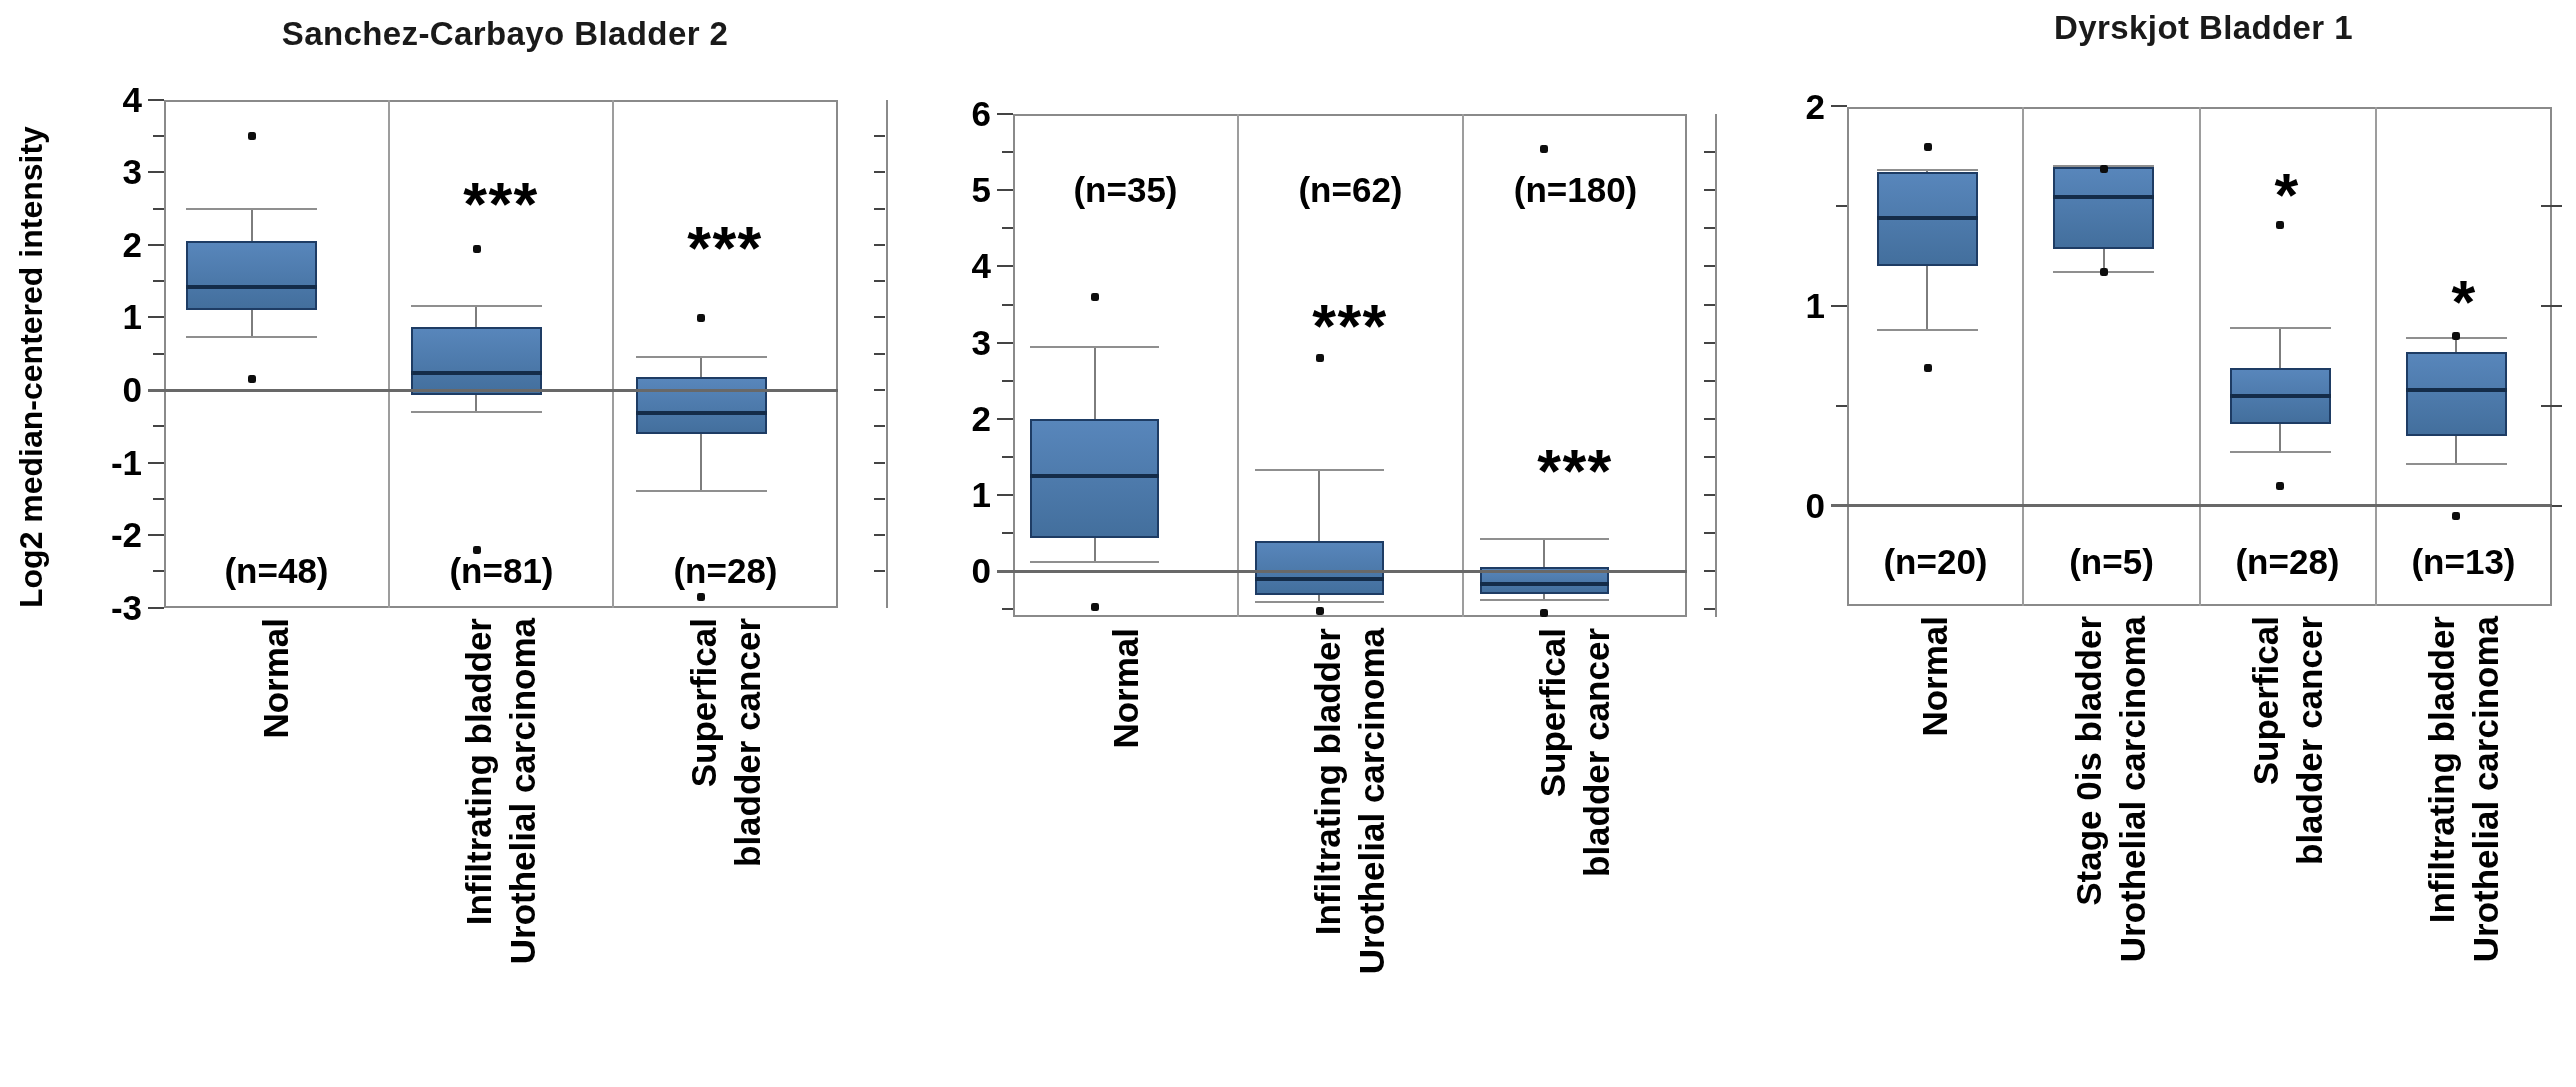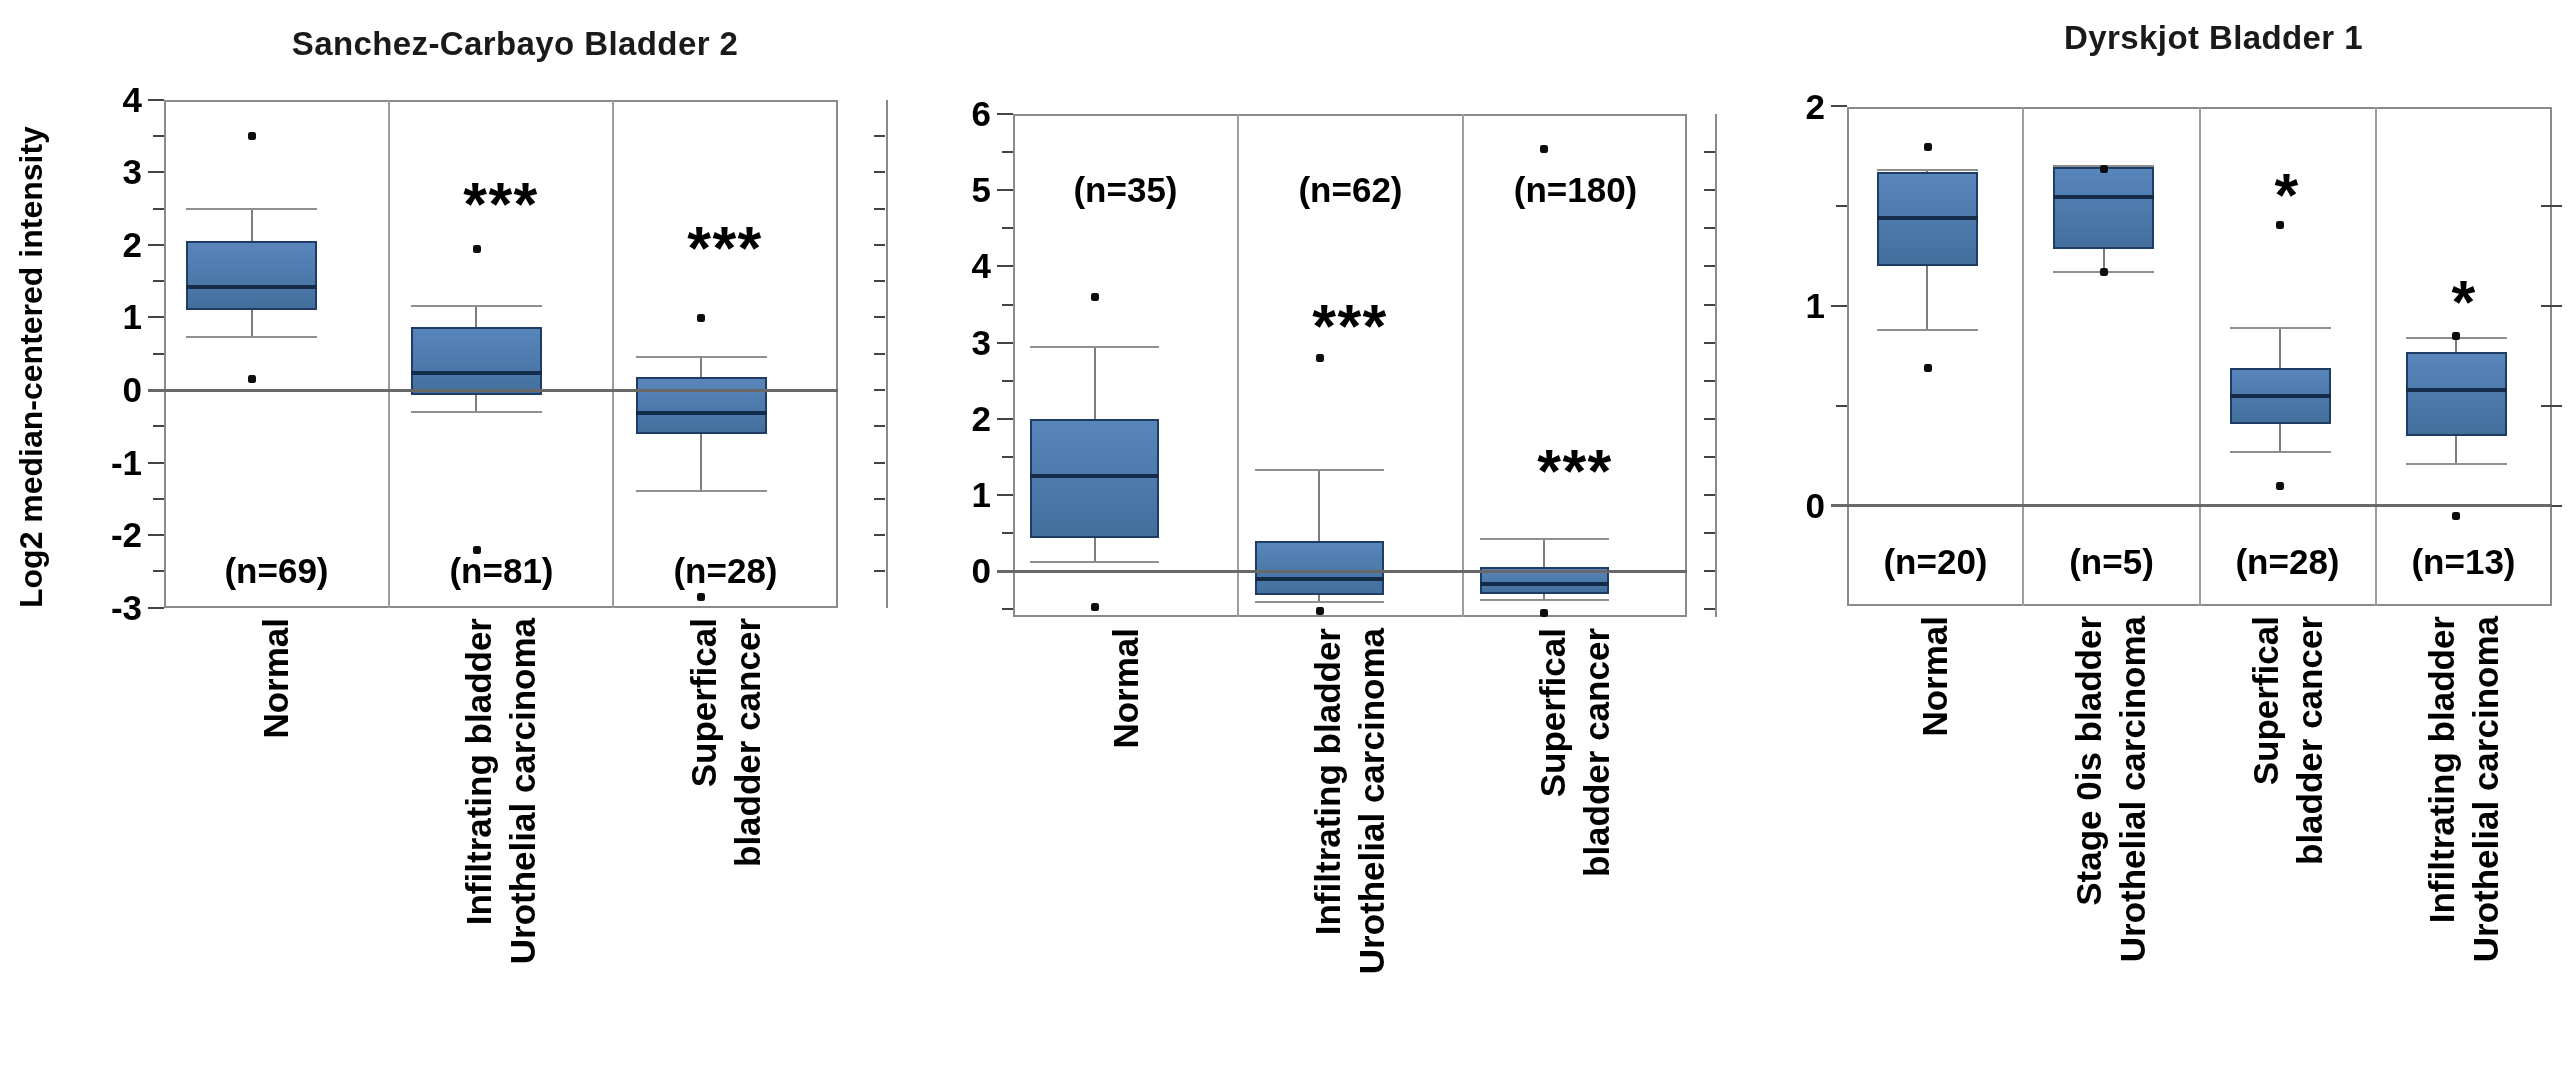--- a/index.html
+++ b/index.html
@@ -5,21 +5,21 @@
   html,body{margin:0;padding:0;background:#ffffff;}
   .canvas{
     position:relative;
     width:2576px;height:1088px;
     background:#ffffff;
     font-family:"Liberation Sans","DejaVu Sans",sans-serif;
     color:#000;
     overflow:hidden;
   }
   .title{
-    position:absolute;margin:14px;
+    position:absolute;margin:4px;
     font-size:33px;font-weight:bold;text-align:center;
     color:#1a1a1a;letter-spacing:0.4px;
   }
   .t1{left:164px;width:674px;top:10.7px;}
   .t2{left:1013px;width:674px;top:12.2px;}
   .t3{left:1847px;width:705px;top:4.6px;}
   .vtext{
     writing-mode:vertical-rl;
     transform:rotate(180deg);
     font-weight:bold;
@@ -79,21 +79,21 @@
       <div style="position: absolute; left: 874px; top: 498px; width: 11.4px; height: 2.3px; background: rgb(68, 68, 68);"></div>
       <div style="position: absolute; left: 874px; top: 534px; width: 11.4px; height: 2.3px; background: rgb(68, 68, 68);"></div>
       <div style="position: absolute; left: 874px; top: 570px; width: 11.4px; height: 2.3px; background: rgb(68, 68, 68);"></div>
       <div style="position: absolute; left: 251px; top: 209px; width: 2.3px; height: 128px; background: rgb(125, 125, 125); z-index: 1;"></div>
       <div style="position: absolute; left: 186px; top: 208px; width: 131px; height: 2.3px; background: rgb(143, 143, 143); z-index: 3;"></div>
       <div style="position: absolute; left: 186px; top: 336px; width: 131px; height: 2.3px; background: rgb(143, 143, 143); z-index: 3;"></div>
       <div style="position: absolute; left: 186px; top: 241px; width: 131px; height: 69px; background: linear-gradient(rgb(88, 134, 187), rgb(67, 111, 157)); border: 2.3px solid rgb(30, 60, 100); box-sizing: border-box; z-index: 2;"></div>
       <div style="position: absolute; left: 186px; top: 285px; width: 131px; height: 3.8px; background: rgb(20, 44, 73); z-index: 4;"></div>
       <div style="position: absolute; left: 248px; top: 132px; width: 7.6px; height: 7.6px; background: rgb(13, 13, 13); border-radius: 2.3px; z-index: 4;"></div>
       <div style="position: absolute; left: 248px; top: 375px; width: 7.6px; height: 7.6px; background: rgb(13, 13, 13); border-radius: 2.3px; z-index: 4;"></div>
-      <div style="position: absolute; left: 162px; top: 549px; width: 229px; height: 44px; text-align: center; font-size: 35px; font-weight: bold; line-height: 44px; z-index: 6;">(n=69)</div>
+      <div style="position: absolute; left: 162px; top: 549px; width: 229px; height: 44px; text-align: center; font-size: 35px; font-weight: bold; line-height: 44px; z-index: 6;">(n=48)</div>
       <div style="position: absolute; left: 173px; top: 618px; width: 206px; height: 466px; display: flex; justify-content: center; align-items: flex-start; gap: 7.6px;">
         <span class="vtext catline">Normal</span>
       </div>
       <div style="position: absolute; left: 388px; top: 100px; width: 1.5px; height: 508px; background: rgb(157, 157, 157); z-index: 1;"></div>
       <div style="position: absolute; left: 475px; top: 307px; width: 2.3px; height: 105px; background: rgb(125, 125, 125); z-index: 1;"></div>
       <div style="position: absolute; left: 411px; top: 305px; width: 131px; height: 2.3px; background: rgb(143, 143, 143); z-index: 3;"></div>
       <div style="position: absolute; left: 411px; top: 411px; width: 131px; height: 2.3px; background: rgb(143, 143, 143); z-index: 3;"></div>
       <div style="position: absolute; left: 411px; top: 327px; width: 131px; height: 68px; background: linear-gradient(rgb(88, 134, 187), rgb(67, 111, 157)); border: 2.3px solid rgb(30, 60, 100); box-sizing: border-box; z-index: 2;"></div>
       <div style="position: absolute; left: 411px; top: 371px; width: 131px; height: 3.8px; background: rgb(20, 44, 73); z-index: 4;"></div>
       <div style="position: absolute; left: 473px; top: 245px; width: 7.6px; height: 7.6px; background: rgb(13, 13, 13); border-radius: 2.3px; z-index: 4;"></div>

